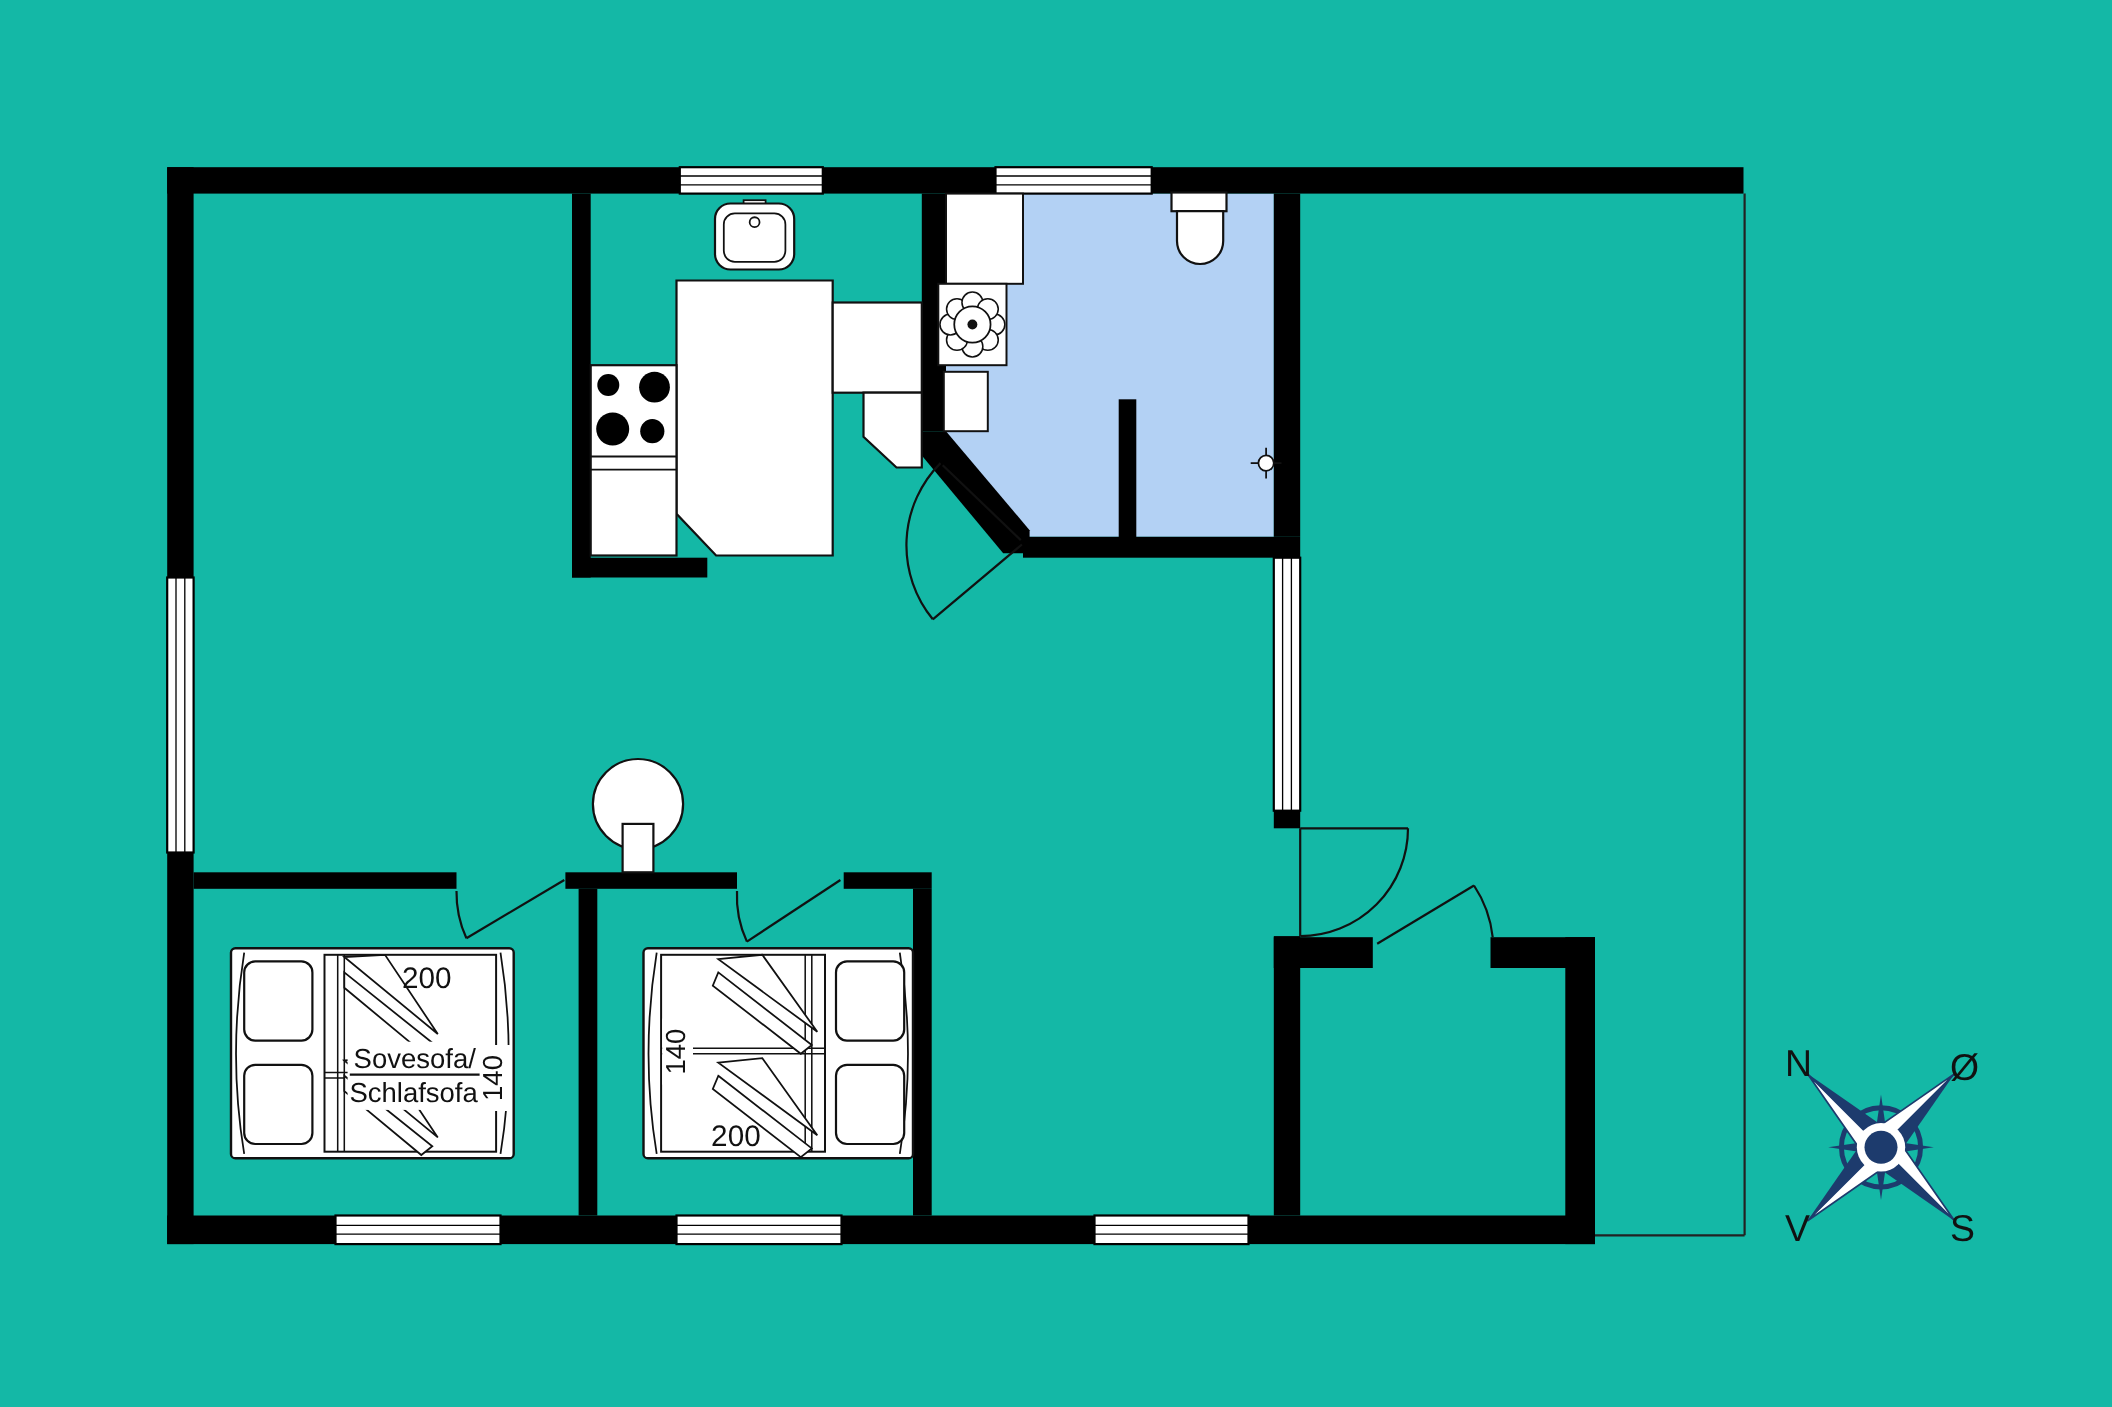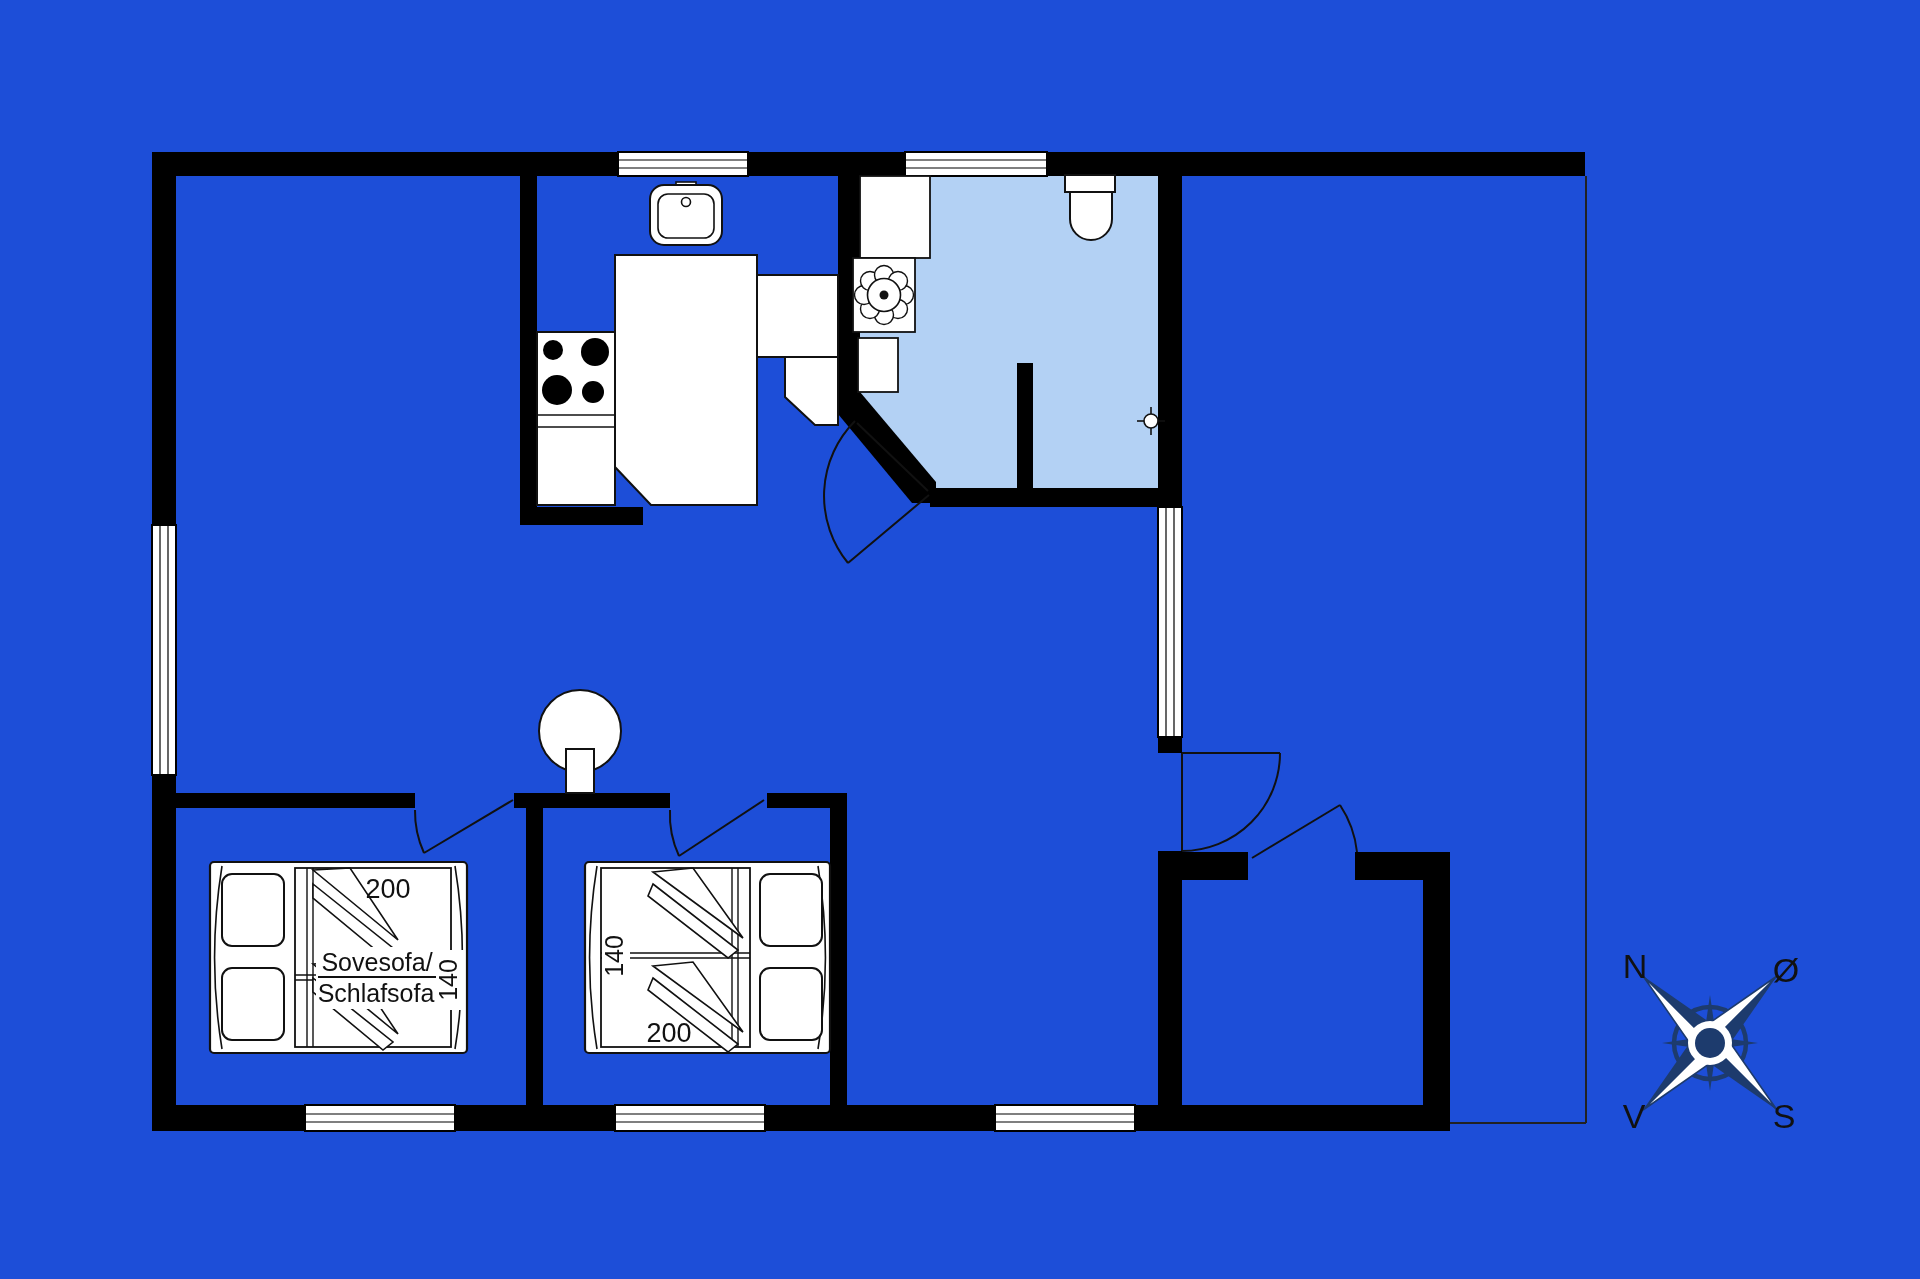--- a/index.html
+++ b/index.html
@@ -1,16 +1,16 @@
 <!DOCTYPE html>
 <html><head>
 <meta charset="utf-8">
 <style>
   html,body{margin:0;padding:0;background:#ffffff;}
-  .stage{width:1920px;height:1279px;position:relative;background:#1d4ed8;overflow:hidden;}
+  .stage{width:1920px;height:1279px;position:relative;background:#14b8a6;overflow:hidden;}
   svg{display:block;}
   text{font-family:"Liberation Sans","DejaVu Sans",sans-serif;fill:#111111;}
   .lbl{font-size:27px;}
   .lbl-small{font-size:25px;}
   .compass-lbl{font-size:34px;}
 </style>
 </head>
 <body>
 
 <div class="stage">

